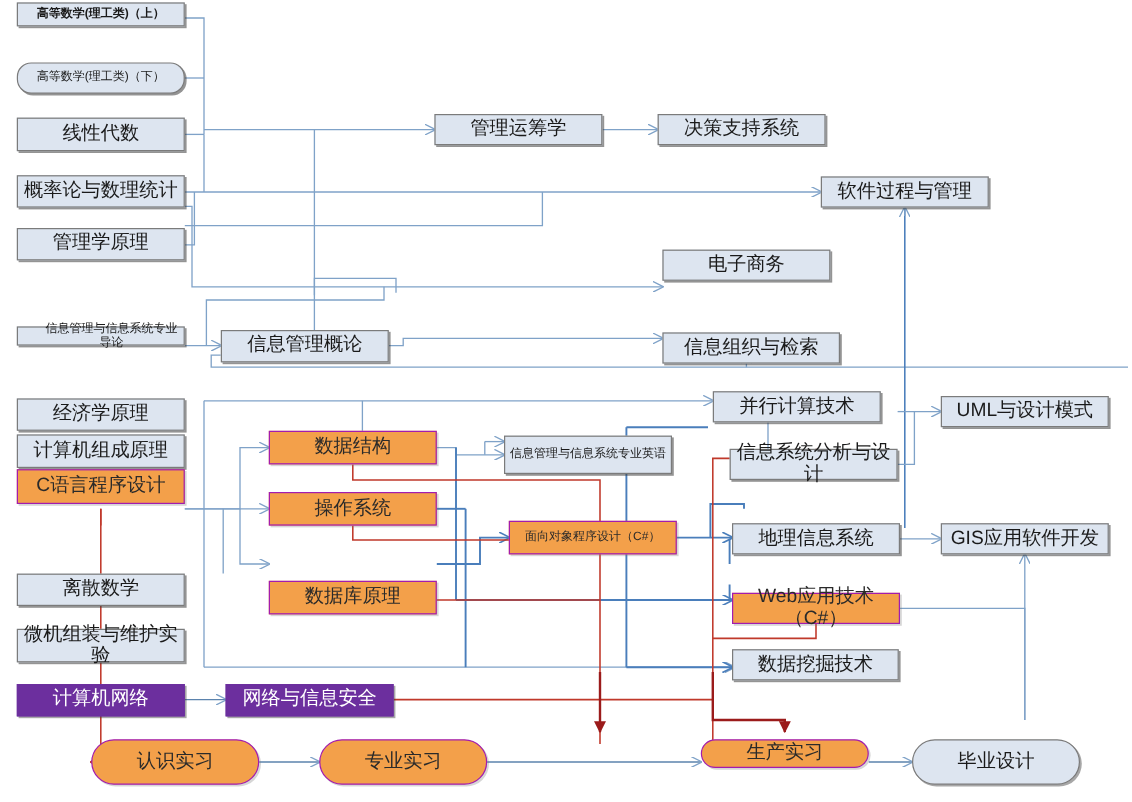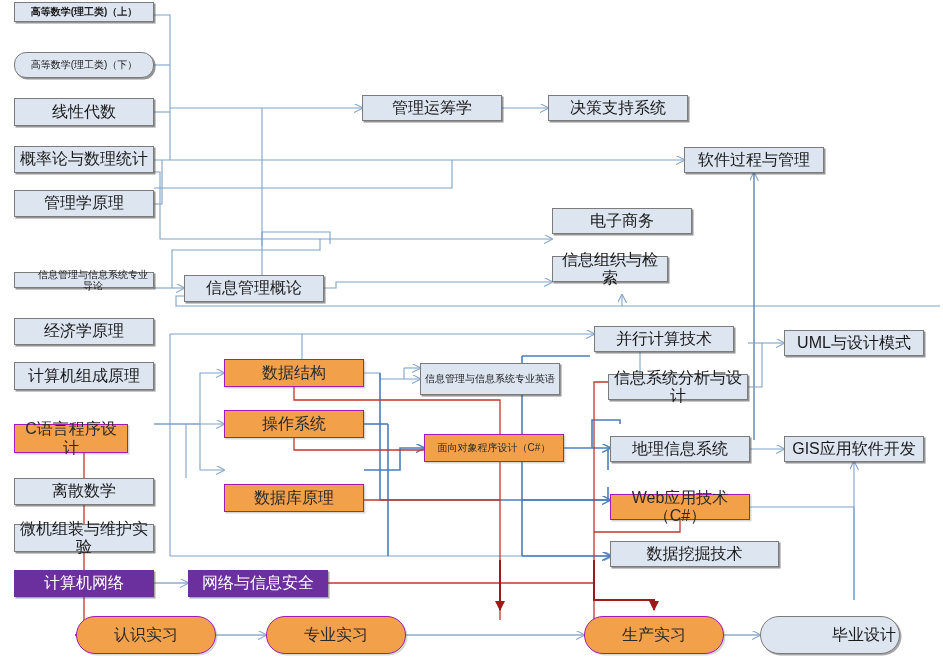--- a/index.html
+++ b/index.html
@@ -6,21 +6,21 @@
   body{font-family:"Liberation Sans","DejaVu Sans",sans-serif;}
   #canvas{position:relative;width:943px;height:668px;background:#fff;overflow:hidden;}
   #edges{position:absolute;left:0;top:0;width:943px;height:668px;}
   .node{position:absolute;box-sizing:border-box;display:flex;align-items:center;
         justify-content:center;text-align:center;line-height:1.15;
         font-size:16px;color:#1a1a1a;padding:1px 3px;}
   .n-blue{background:#dde5f0;border:1.5px solid #7b7b7b;box-shadow:1.5px 1.5px 0 rgba(60,60,60,.55);}
   .n-orange{background:#f3a04a;border:1px solid #a21caf;color:#2a2a2a;box-shadow:1.5px 1.5px 0 rgba(120,120,120,.30);}
   .n-purple{background:#6c2f9e;border:1.5px solid #6c2f9e;color:#ffffff;box-shadow:1.5px 1.5px 0 rgba(60,60,60,.45);text-align:right;}
   .n-round{border-radius:22px;}
-  .n-round.n-blue{box-shadow:1.5px 1.5px 0 rgba(60,60,60,.45);justify-content:flex-end;}
+  .n-round.n-blue{box-shadow:1.5px 1.5px 0 rgba(60,60,60,.45);}
   .small{font-size:10px;}
   .corner{position:absolute;right:2px;bottom:1px;font-size:7px;color:#999;}
 </style>
 </head>
 <body>
 
 <div id="canvas">
 
   <svg id="edges" viewBox="0 0 943 668">
     <defs>
@@ -156,27 +156,27 @@
       </div>
       <div class="node n-blue" style="left: 14px; top: 146px; width: 140px; height: 27px;">
         <span>概率论与数理统计</span>
       </div>
       <div class="node n-blue" style="left: 14px; top: 190px; width: 140px; height: 27px;">
         <span>管理学原理</span>
       </div>
       <div class="node n-blue small" style="left: 14px; top: 272px; width: 140px; height: 16px; padding-left: 21px;">
         <span>信息管理与信息系统专业导论</span>
       </div>
-      <div class="node n-blue" style="left: 14px; top: 318px; width: 140px; height: 27px;">
+      <div class="node n-blue" style="left: 14px; top: 332px; width: 140px; height: 27px;">
         <span>经济学原理</span>
       </div>
       <div class="node n-blue" style="left: 14px; top: 362px; width: 140px; height: 28px;">
         <span>计算机组成原理</span>
       </div>
-      <div class="node n-orange" style="left: 14px; top: 424px; width: 114px; height: 29px;">
+      <div class="node n-orange" style="left: 14px; top: 391px; width: 140px; height: 29px;">
         <span>C语言程序设计</span>
       </div>
       <div class="node n-blue" style="left: 14px; top: 478px; width: 140px; height: 27px;">
         <span>离散数学</span>
       </div>
       <div class="node n-blue" style="left: 14px; top: 524px; width: 140px; height: 28px;">
         <span>微机组装与维护实验</span>
       </div>
       <div class="node n-purple" style="left: 14px; top: 570px; width: 140px; height: 27px;">
         <span>计算机网络</span>
@@ -186,21 +186,21 @@
       </div>
       <div class="node n-blue" style="left: 548px; top: 95px; width: 140px; height: 26px;">
         <span>决策支持系统</span>
       </div>
       <div class="node n-blue" style="left: 684px; top: 147px; width: 140px; height: 26px;">
         <span>软件过程与管理</span>
       </div>
       <div class="node n-blue" style="left: 552px; top: 208px; width: 140px; height: 26px;">
         <span>电子商务</span>
       </div>
-      <div class="node n-blue" style="left: 552px; top: 256px; width: 116px; height: 26px;">
+      <div class="node n-blue" style="left: 552px; top: 277px; width: 148px; height: 26px;">
         <span>信息组织与检索</span>
       </div>
       <div class="node n-blue" style="left: 184px; top: 275px; width: 140px; height: 27px;">
         <span>信息管理概论</span>
       </div>
       <div class="node n-blue" style="left: 594px; top: 326px; width: 140px; height: 26px;">
         <span>并行计算技术</span>
       </div>
       <div class="node n-blue" style="left: 784px; top: 330px; width: 140px; height: 26px;">
         <span>UML与设计模式</span>
@@ -225,33 +225,33 @@
       </div>
       <div class="node n-blue" style="left: 784px; top: 436px; width: 140px; height: 26px;">
         <span>GIS应用软件开发</span>
       </div>
       <div class="node n-orange" style="left: 224px; top: 484px; width: 140px; height: 28px;">
         <span>数据库原理</span>
       </div>
       <div class="node n-orange" style="left: 610px; top: 494px; width: 140px; height: 26px;">
         <span>Web应用技术（C#）</span>
       </div>
-      <div class="node n-blue" style="left: 610px; top: 541px; width: 169px; height: 26px;">
+      <div class="node n-blue" style="left: 610px; top: 541px; width: 139px; height: 26px;">
         <span>数据挖掘技术</span>
       </div>
       <div class="node n-purple" style="left: 188px; top: 570px; width: 140px; height: 27px;">
         <span>网络与信息安全</span>
       </div>
       <div class="node n-orange n-round" style="left: 76px; top: 616px; width: 140px; height: 38px;">
         <span>认识实习</span>
       </div>
       <div class="node n-orange n-round" style="left: 266px; top: 616px; width: 140px; height: 38px;">
         <span>专业实习</span>
       </div>
-      <div class="node n-orange n-round" style="left: 584px; top: 616px; width: 140px; height: 38px;">
+      <div class="node n-orange n-round" style="left: 584px; top: 616px; width: 140px; height: 24px;">
         <span>生产实习</span>
       </div>
       <div class="node n-blue n-round" style="left: 760px; top: 616px; width: 140px; height: 38px;">
         <span>毕业设计</span>
       </div>
     </div>
 
   <span class="corner"></span>
 </div>
 

